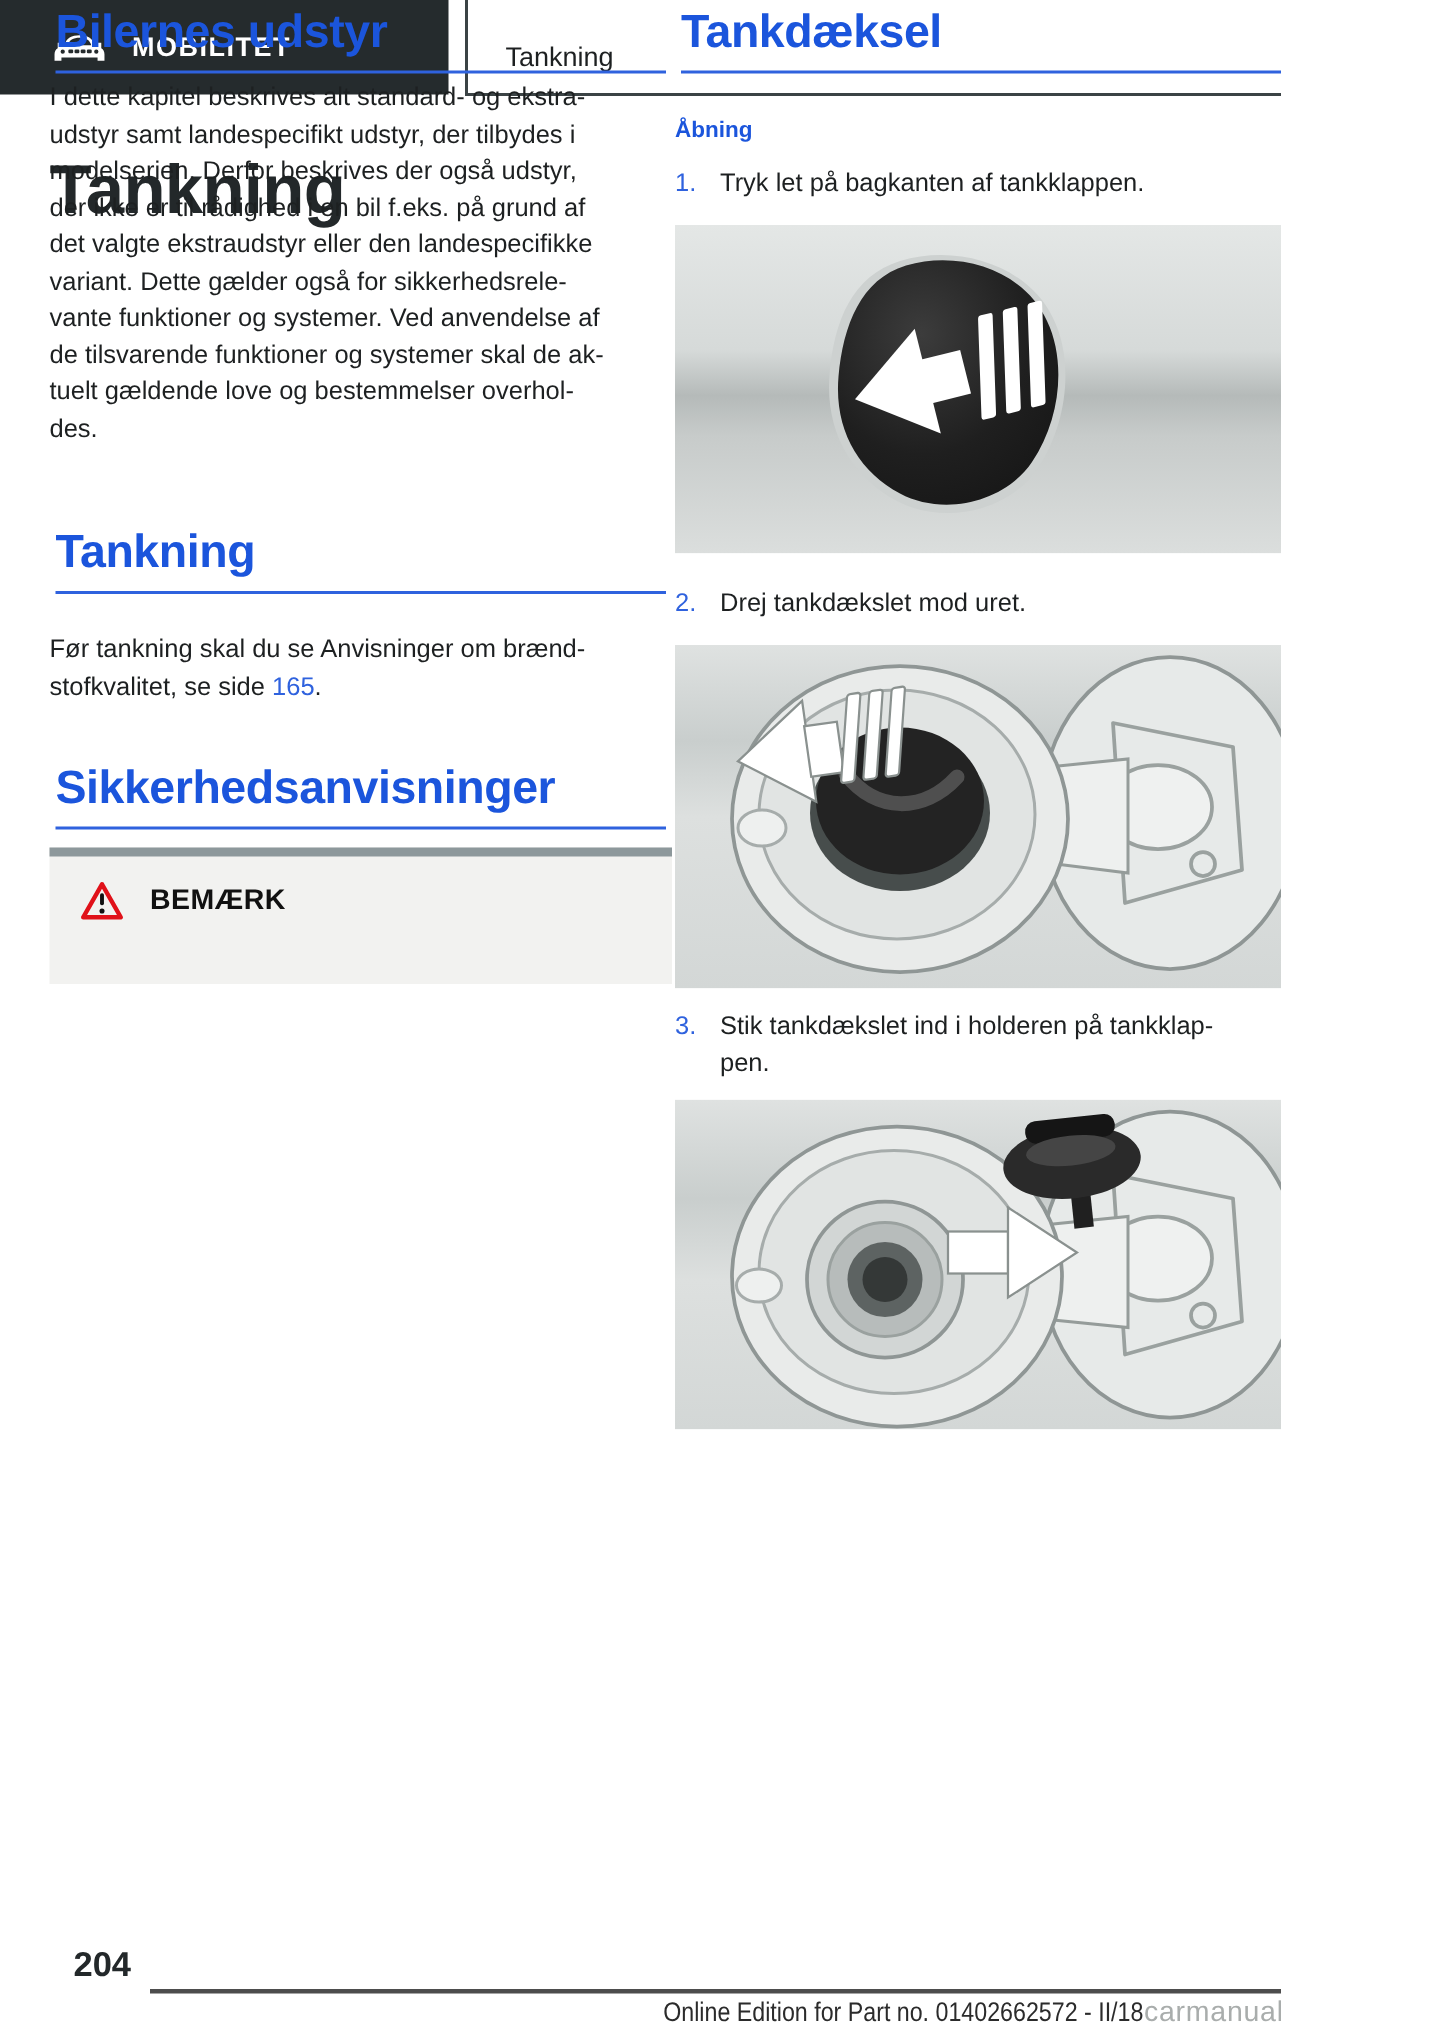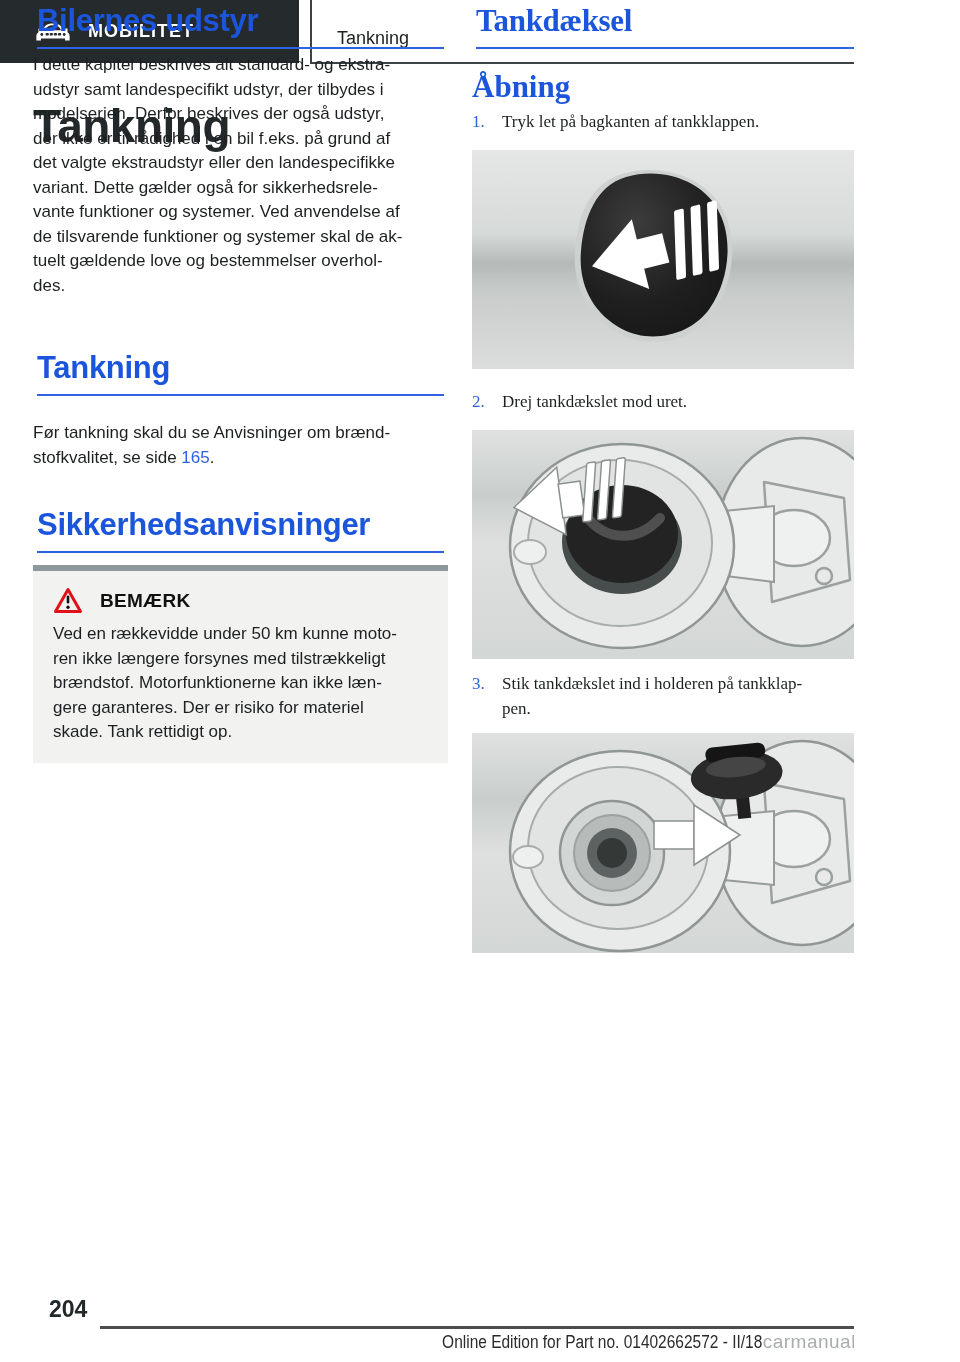--- a/index.html
+++ b/index.html
@@ -16,34 +16,34 @@
                display:flex;align-items:flex-end;padding:0 0 13px 25px;}
   .chapter-label{font-size:18px;color:#1d2021;}
 
   
   .page-title{position:absolute;left:33px;top:100px;font-size:46px;line-height:52px;
               font-weight:bold;color:#23282a;letter-spacing:-0.5px;}
 
   
   .col{position:absolute;top:0;width:415px;}
   .col-left{left:33px;}
-  .col-right{left:472px;font-family:Liberation Serif, serif;}
+  .col-right{left:450px;}
 
   h2.sec{font-size:31px;line-height:34px;font-weight:bold;color:#1b55dc;margin:4px;
          border-bottom:2px solid #2f62de;padding-bottom:9px;letter-spacing:-0.3px;}
   .sec-first{margin-top:192px;}
-  h3.sub{font-size:31px;line-height:27px;font-weight:bold;color:#1b55dc;margin:24px 0 0 0;}
+  h3.sub{font-size:15px;line-height:27px;font-weight:bold;color:#1b55dc;margin:24px 0 0 0;}
   p.body{font-size:17px;line-height:24.5px;margin:0;white-space:pre-line;color:#1d2021;}
   .mt-para{margin-top:21px;}
   .page-link{color:#2f62de;cursor:pointer;}
 
   
   .note{margin-top:12px;background:#f2f2f0;border-top:6px solid #8d989b;
         padding:16px 20px 18px 20px;box-sizing:border-box;}
-  .note-head{display:flex;align-items:center;margin-bottom:8px;}
+  .note-head{display:flex;align-items:center;margin-bottom:24px;}
   .note-head svg{width:30px;height:27px;display:block;}
   .note-label{font-size:19px;font-weight:bold;color:#111;margin-left:17px;letter-spacing:0.3px;}
 
   
   .step{display:flex;font-size:17px;line-height:24.5px;}
   .step-num{color:#2f62de;width:30px;flex:0 0 30px;}
   .step-text{white-space:pre-line;color:#1d2021;}
 
   
   .figure{width:415px;overflow:hidden;}
@@ -102,25 +102,20 @@
 
     <div class="note">
       <div class="note-head">
         <svg viewBox="0 0 30 27">
           <path d="M15,2.5 L27.5,24.5 L2.5,24.5 Z" fill="none" stroke="#e01119" stroke-width="3" stroke-linejoin="round"></path>
           <rect x="13.7" y="8.5" width="2.6" height="8" rx="1.2" fill="#111"></rect>
           <circle cx="15" cy="20.3" r="1.7" fill="#111"></circle>
         </svg>
         <span class="note-label">BEMÆRK</span>
       </div>
-      <p class="body">Ved en rækkevidde under 50 km kunne moto-
-ren ikke længere forsynes med tilstrækkeligt
-brændstof. Motorfunktionerne kan ikke læn-
-gere garanteres. Der er risiko for materiel
-skade. Tank rettidigt op.</p>
     </div>
   </div>
 
   <div class="col col-right">
 
     <h2 class="sec sec-first">Tankdæksel</h2>
     <h3 class="sub">Åbning</h3>
 
     <div class="step" style="margin-top:10px;">
       <span class="step-num">1.</span>

